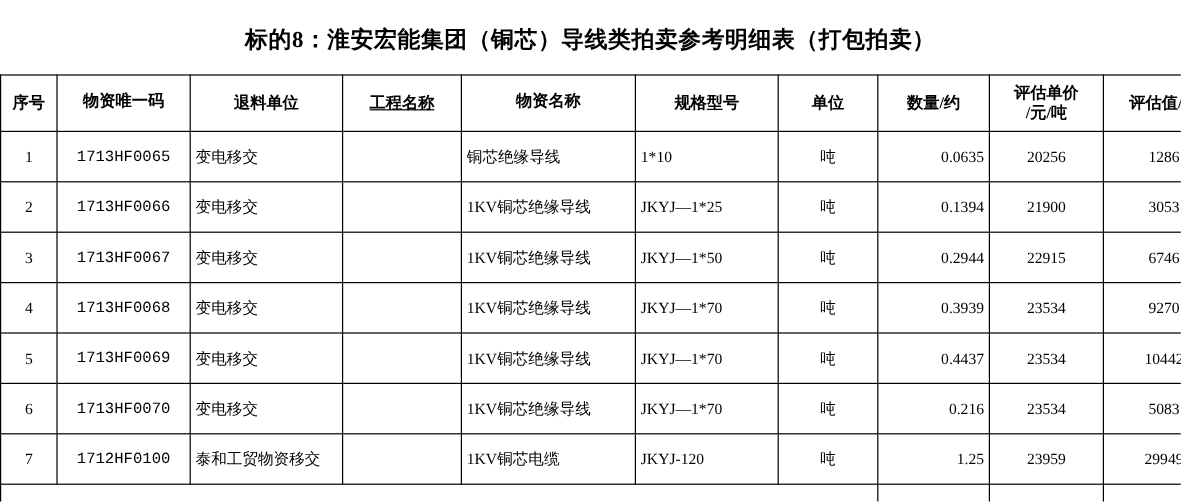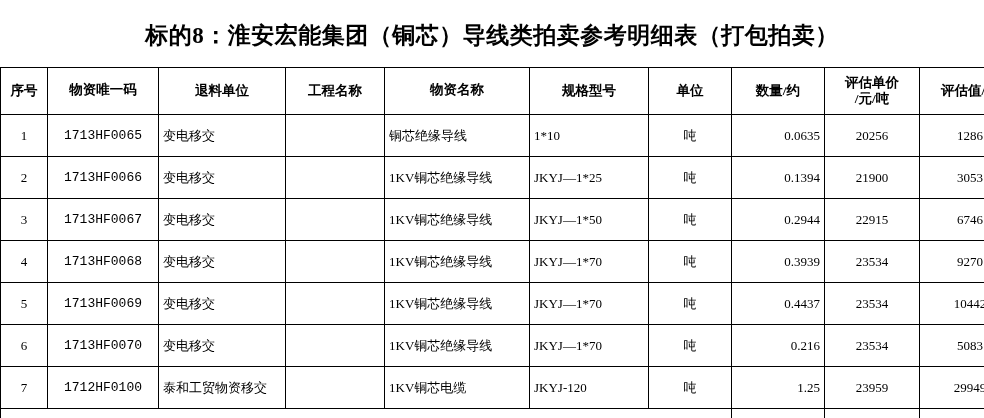--- a/index.html
+++ b/index.html
@@ -16,21 +16,21 @@
   }
   .page {
     position: relative;
     width: 984px;
     height: 418px;
     box-sizing: border-box;
     padding: 0;
   }
   .doc-title {
     text-align: center;
-    font-size: 23px;
+    font-size: 19px;
     font-weight: bold;
     letter-spacing: 0.5px;
     padding-top: 20px;
     padding-bottom: 16px;
     color: #000000;
     white-space: nowrap;
   }
   table.sheet {
     border-collapse: collapse;
     width: 966px;
@@ -51,21 +51,21 @@
   table.sheet th {
     text-align: center;
     font-weight: bold;
     height: 46px;
     line-height: 1.15;
     font-size: 13.5px;
   }
   .c-idx { width: 38px; text-align: center; }
   .c-code { width: 102px; text-align: center; font-family: Liberation Mono, monospace; }
   .c-unit-ret { width: 118px; text-align: left; padding-left: 10px; }
-  .c-proj { width: 90px; text-align: center; }
+  .c-proj { width: 90px; text-align: center; text-decoration: underline; }
   .c-name { width: 136px; text-align: left; padding-left: 8px; }
   .c-spec { width: 110px; text-align: left; padding-left: 8px; margin-left: 36px; }
   .c-unit { width: 74px; text-align: center; }
   .c-qty { width: 84px; text-align: right; }
   .c-price { width: 86px; text-align: center; margin-left: 37px; }
   .c-value { width: 92px; text-align: center; }
   .hdr-two-line span { display: block; }
   .total-row td {
     height: 30px;
     text-align: center;

